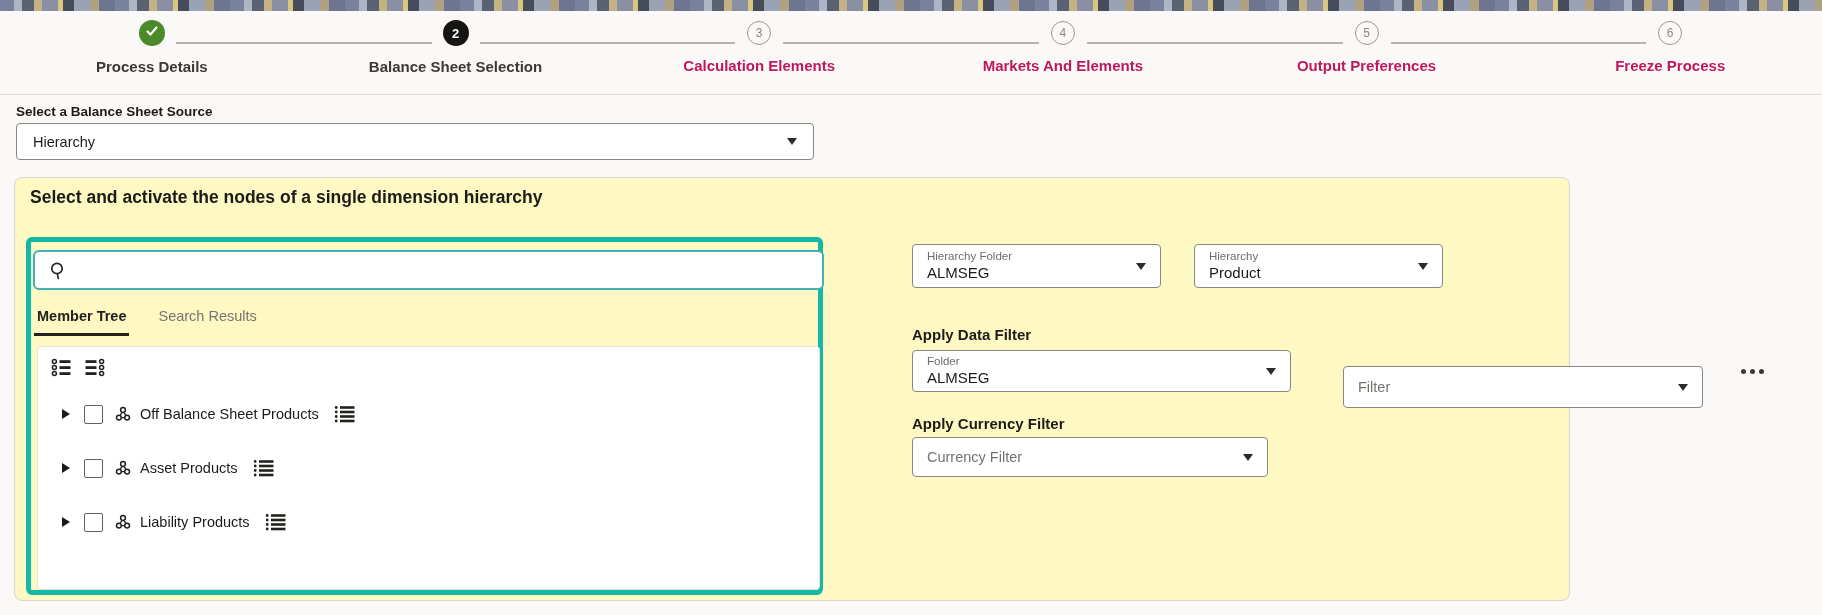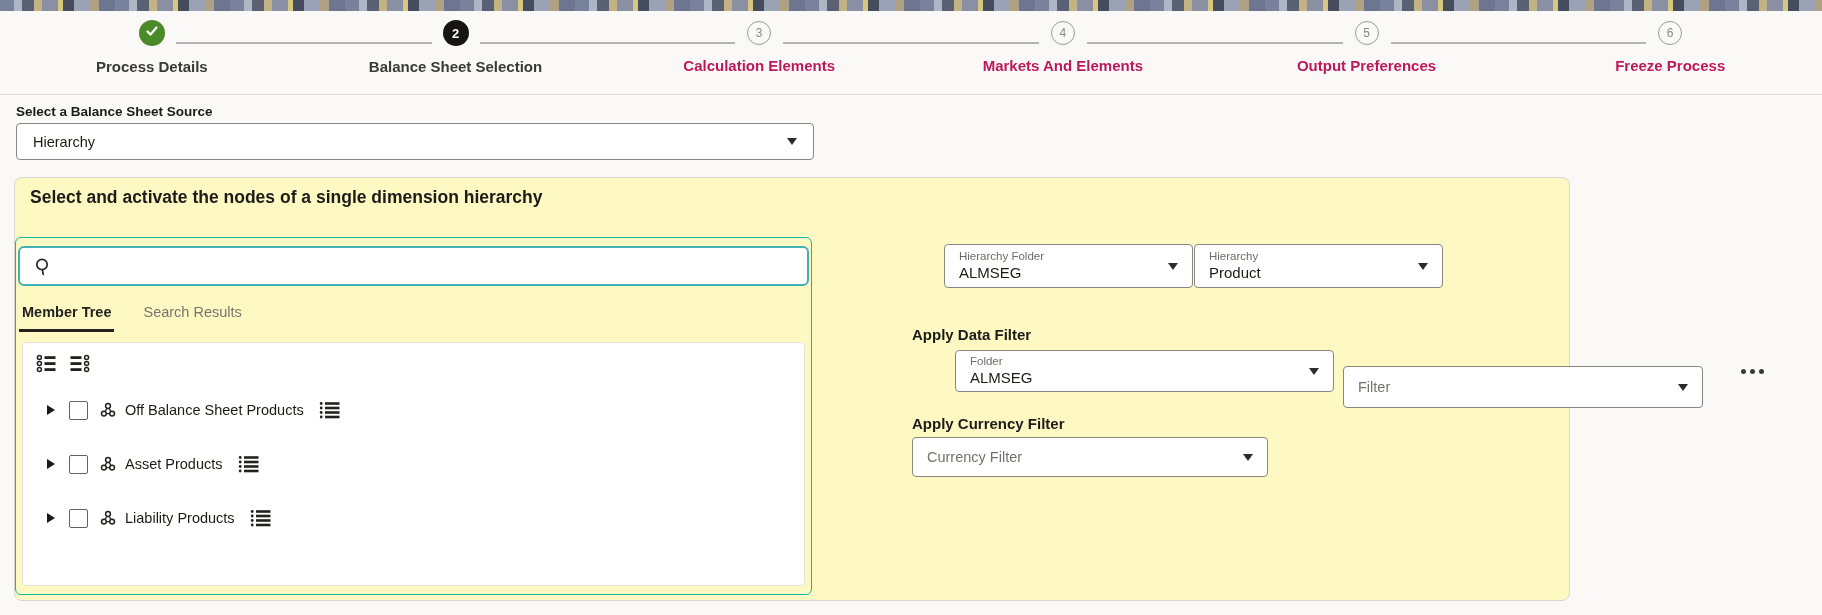--- a/index.html
+++ b/index.html
@@ -42,21 +42,21 @@
     position:absolute;left:16px;top:123px;width:798px;height:37px;
     background:#fff;border:1px solid #8a8781;border-radius:4px;box-sizing:border-box;
     display:flex;align-items:center;padding:0 16px;font-size:14.5px;cursor:pointer;
   }
   
   .panel{
     position:absolute;left:14px;top:177px;width:1556px;height:424px;
     background:#fef9c3;border:1px solid #d9d5d0;border-radius:8px;box-sizing:border-box;
   }
   .panel-title{position:absolute;left:15px;top:9px;font-size:17.5px;font-weight:bold;}
-  .widget{position:absolute;left:0;top:59px;width:797px;height:358px;border:1px solid #14b8a6;border-radius:6px;box-sizing:border-box;}
+  .widget{position:absolute;left:11px;top:59px;width:797px;height:358px;border:5px solid #14b8a6;border-radius:6px;box-sizing:border-box;}
   .search-box{
     position:absolute;left:2px;top:8px;width:791px;height:40px;
     border:2px solid #3fb1b7;border-radius:6px;box-sizing:border-box;background:#fff;
     display:flex;align-items:center;
   }
   .search-box svg{margin-left:13px;flex:none;}
   .search-input{flex:1;border:none;outline:none;font-size:14px;height:100%;background:transparent;padding:0 10px;font-family:"Liberation Sans",sans-serif;}
   .tabs{position:absolute;left:3px;top:58px;display:flex;}
   .tab{font-size:14.5px;padding:8px 3px 9px 3px;margin-right:26px;color:#77756f;cursor:pointer;}
   .tab.active{color:#22211e;font-weight:bold;border-bottom:3px solid #22211e;}
@@ -76,25 +76,25 @@
   .row-menu{margin-left:15px;display:flex;cursor:pointer;flex:none;}
   
   .combo{
     position:absolute;background:#fff;border:1px solid #8a8781;border-radius:4px;box-sizing:border-box;
     display:flex;align-items:center;padding:0 14px;cursor:pointer;
   }
   .stack{display:flex;flex-direction:column;line-height:1.25;}
   .c-label{font-size:11.5px;color:#6e6c68;}
   .c-value{font-size:15px;color:#1d1b18;}
   .c-ph{font-size:14.5px;color:#74726d;}
-  #hf-combo{left:897px;top:66px;width:249px;height:44px;margin-left:32px;}
+  #hf-combo{left:897px;top:66px;width:249px;height:44px;}
   #h-combo{left:1179px;top:66px;width:249px;height:44px;}
   .section-heading{position:absolute;font-size:15px;font-weight:bold;text-align:right;}
   #adf-heading{left:897px;top:148px;}
-  #folder-combo{left:940px;top:172px;width:379px;height:42px;}
+  #folder-combo{left:897px;top:172px;width:379px;height:42px;}
   #filter-combo{left:1328px;top:188px;width:360px;height:42px;}
   #more-btn{position:absolute;left:1712px;top:178px;width:50px;height:30px;display:flex;align-items:center;justify-content:center;gap:4px;cursor:pointer;background:transparent;border:none;}
   .dot{width:5px;height:5px;border-radius:50%;background:#3c3a36;}
   #acf-heading{left:897px;top:237px;}
   #currency-combo{left:897px;top:259px;width:356px;height:40px;}
 </style>
 </head>
 <body>
 
 <div class="banner"></div>

